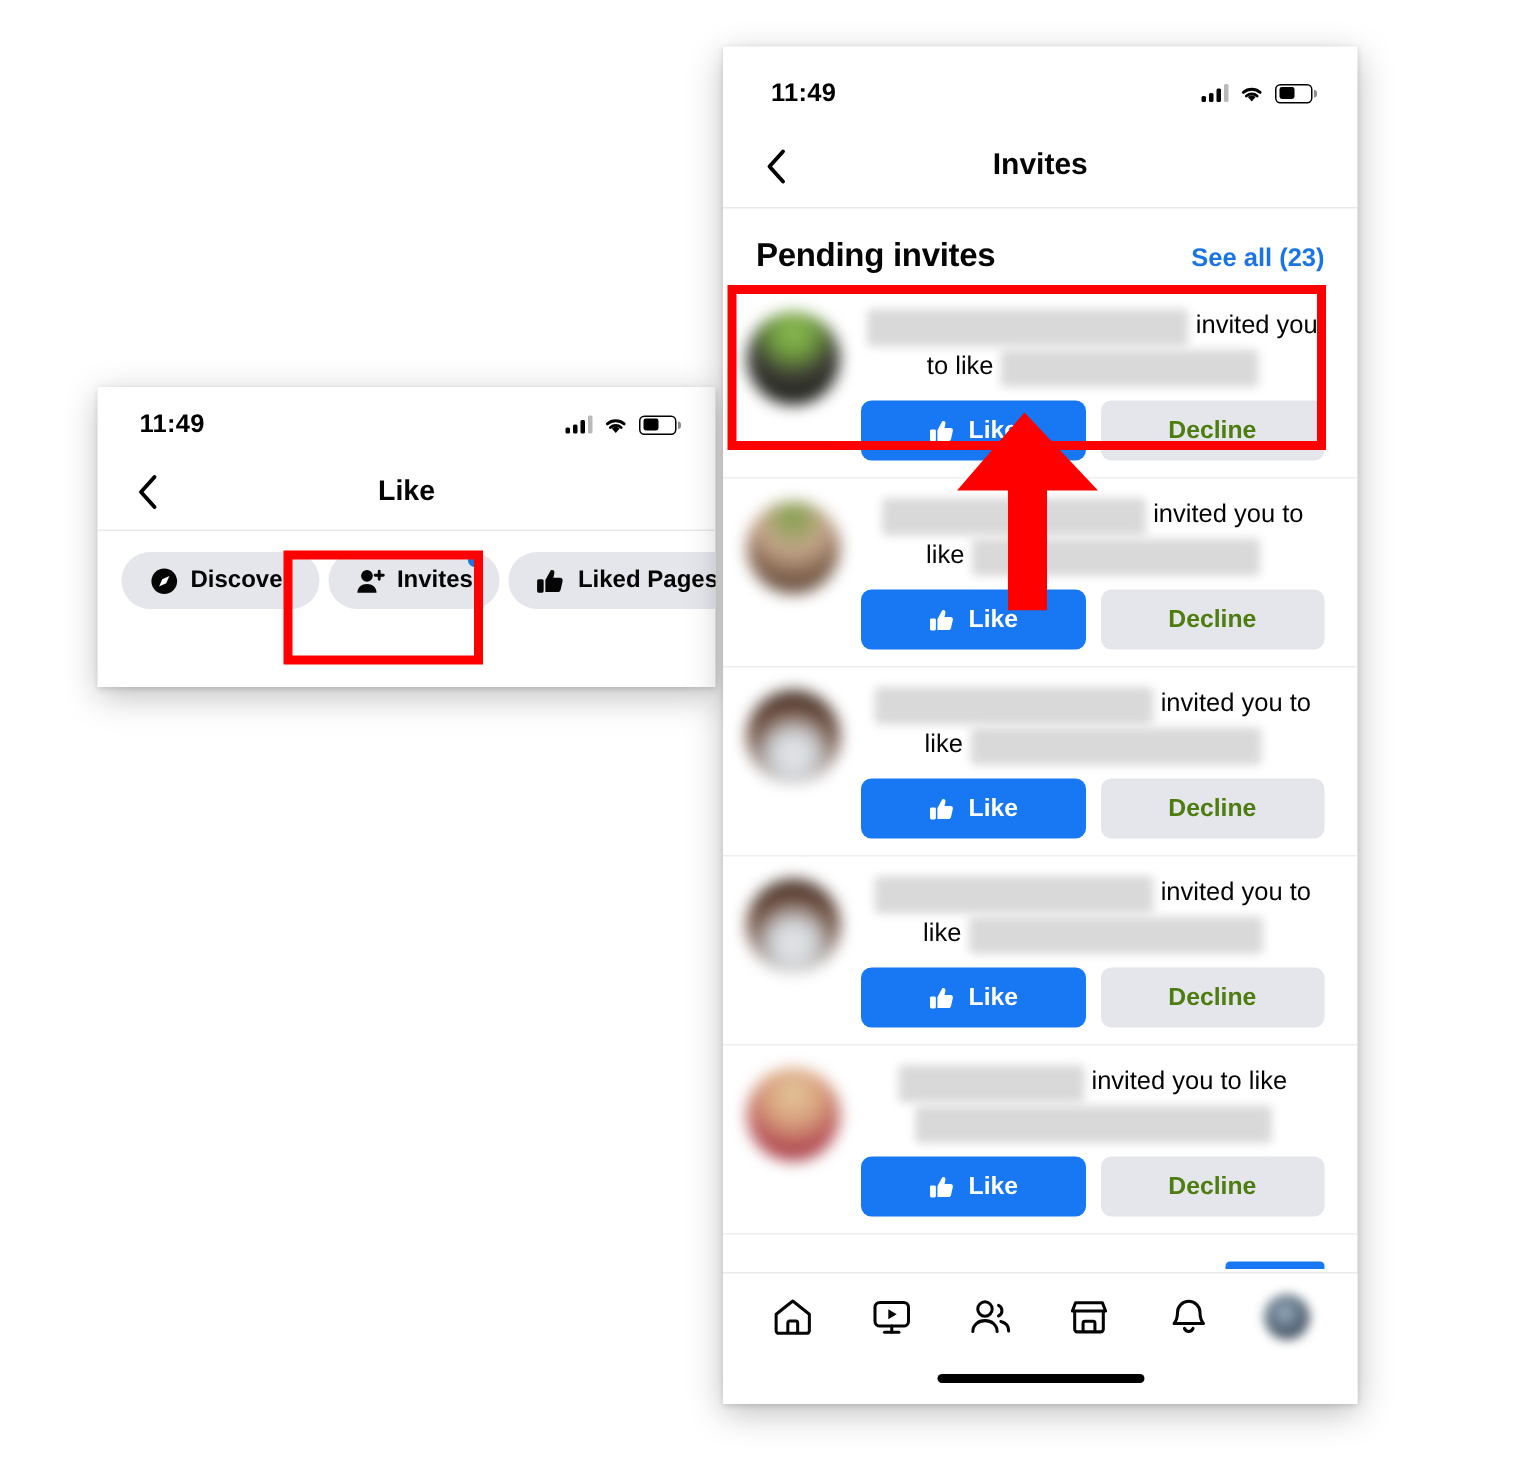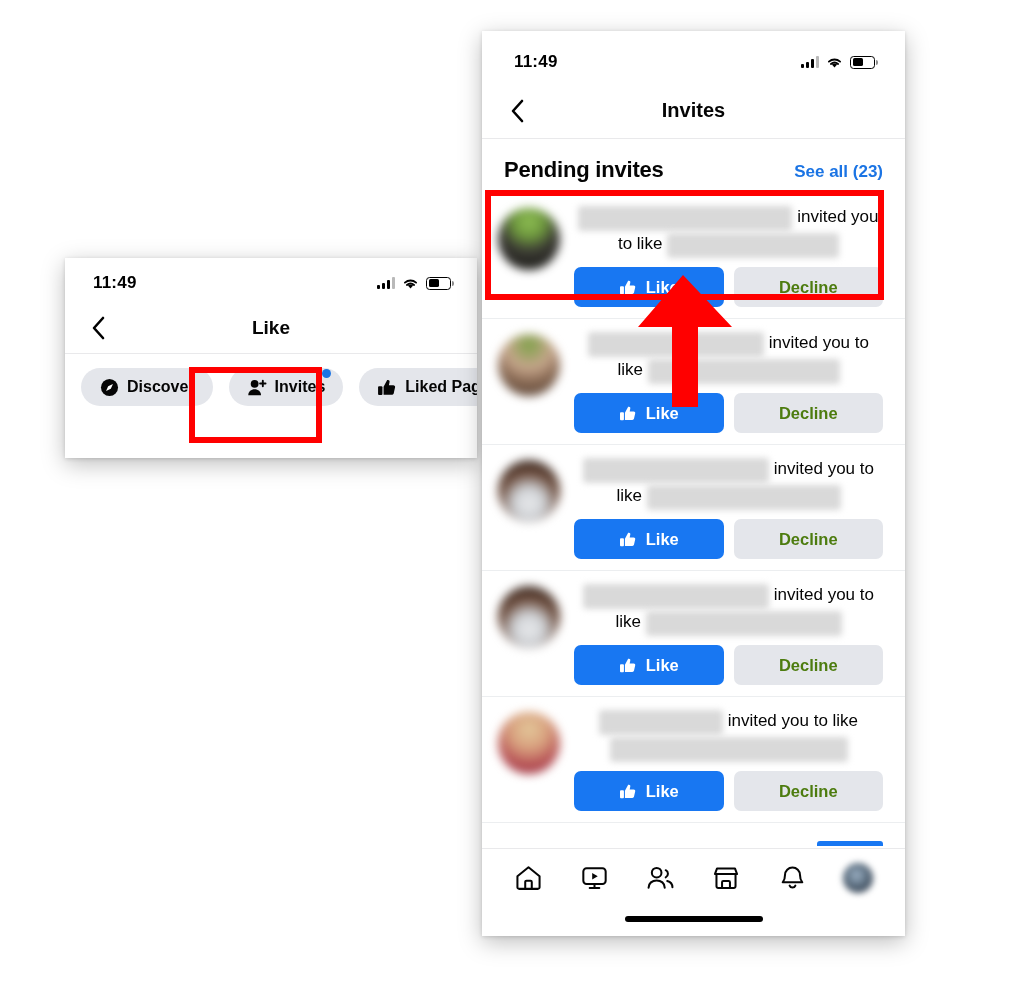--- a/index.html
+++ b/index.html
@@ -49,21 +49,21 @@
   .navbar {
     height: 52px; display: flex; align-items: center; position: relative;
     border-bottom: 1px solid #e9e9eb; padding: 0 20px;
   }
   .back-chevron { width: 26px; height: 26px; display:flex; align-items:center; justify-content:center; cursor:pointer; }
   .navbar-title {
     position: absolute; left: 0; right: 0; text-align: center;
     font-size: 19px; font-weight: bold; color: #050505; pointer-events: none;
   }
 
-  .tabrow { display: flex; gap: 16px; padding: 14px 16px 14px 16px; }
+  .tabrow { display: flex; gap: 6px; padding: 14px 16px 14px 16px; }
   .chip {
     display: flex; align-items: center; gap: 8px;
     background: #e4e6eb; border-radius: 20px; padding: 9px 18px;
     font-size: 16px; font-weight: bold; color: #050505; position: relative;
     white-space: nowrap; cursor: pointer;
   }
   .chip .dot-badge {
     position: absolute; top: 1px; right: 12px;
     width: 9px; height: 9px; border-radius: 50%; background: #1b74e4;
   }

